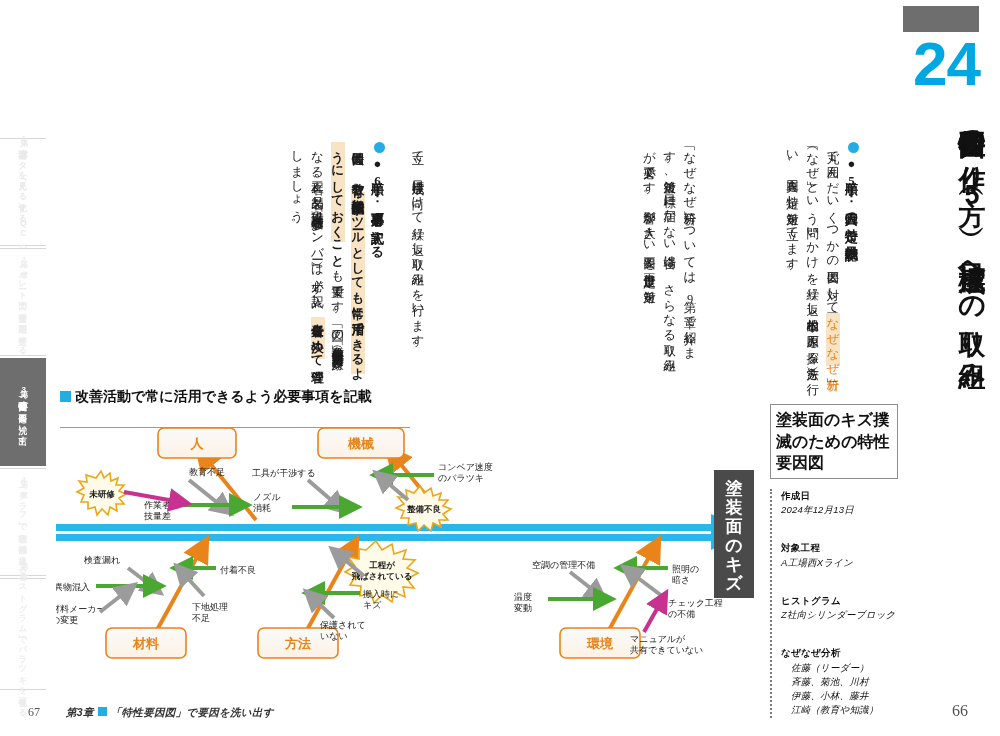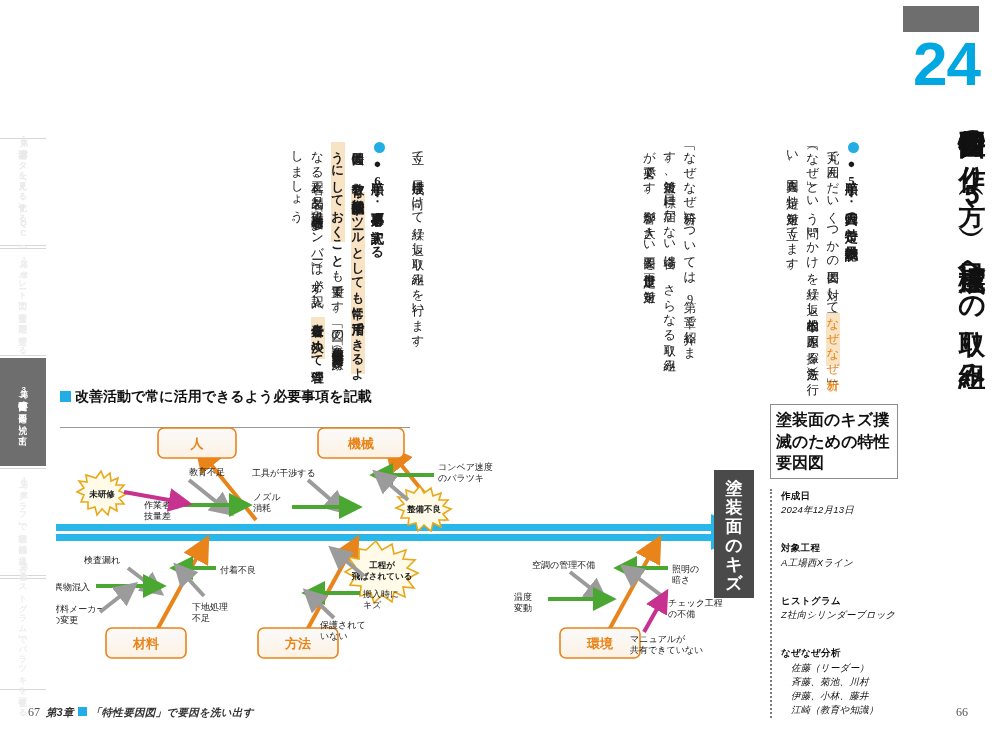--- a/index.html
+++ b/index.html
@@ -87,30 +87,30 @@
   .ib-val{letter-spacing:.2px;font-style:italic;}
   .ib-val.indent{padding-left:10px;}
 
   
   #figure{position:absolute;left:56px;top:420px;width:710px;height:262px;}
   #figure svg{display:block;}
 
   
   #footer-left{
     position:absolute;left:28px;bottom:16px;
-    font-size:10.5px;color:#333;display:flex;align-items:center;gap:6px;justify-content:space-between;
+    font-size:10.5px;color:#333;display:flex;align-items:center;gap:26px;justify-content:space-between;
   }
   #footer-left .pg{font-size:12px;color:#555;font-family:"Liberation Serif",serif;}
   #footer-left .sq{
     display:inline-block;width:9px;height:9px;background:#22aee4;margin:0 4px;
   }
   #footer-left .ft{font-weight:700;letter-spacing:.3px;font-style:italic;}
   #footer-right{
     position:absolute;right:32px;bottom:16px;
-    font-size:12px;color:#555;font-family:"Liberation Serif",serif;
+    font-size:16px;color:#555;font-family:"Liberation Serif",serif;
   }
 </style>
 </head>
 <body>
 
 <div class="page">
 
   <div id="side-tabs">
     <div class="tab dim" style="top:0px;height:108px;">
       <span class="tl"><span class="tnum">第1章</span></span>

